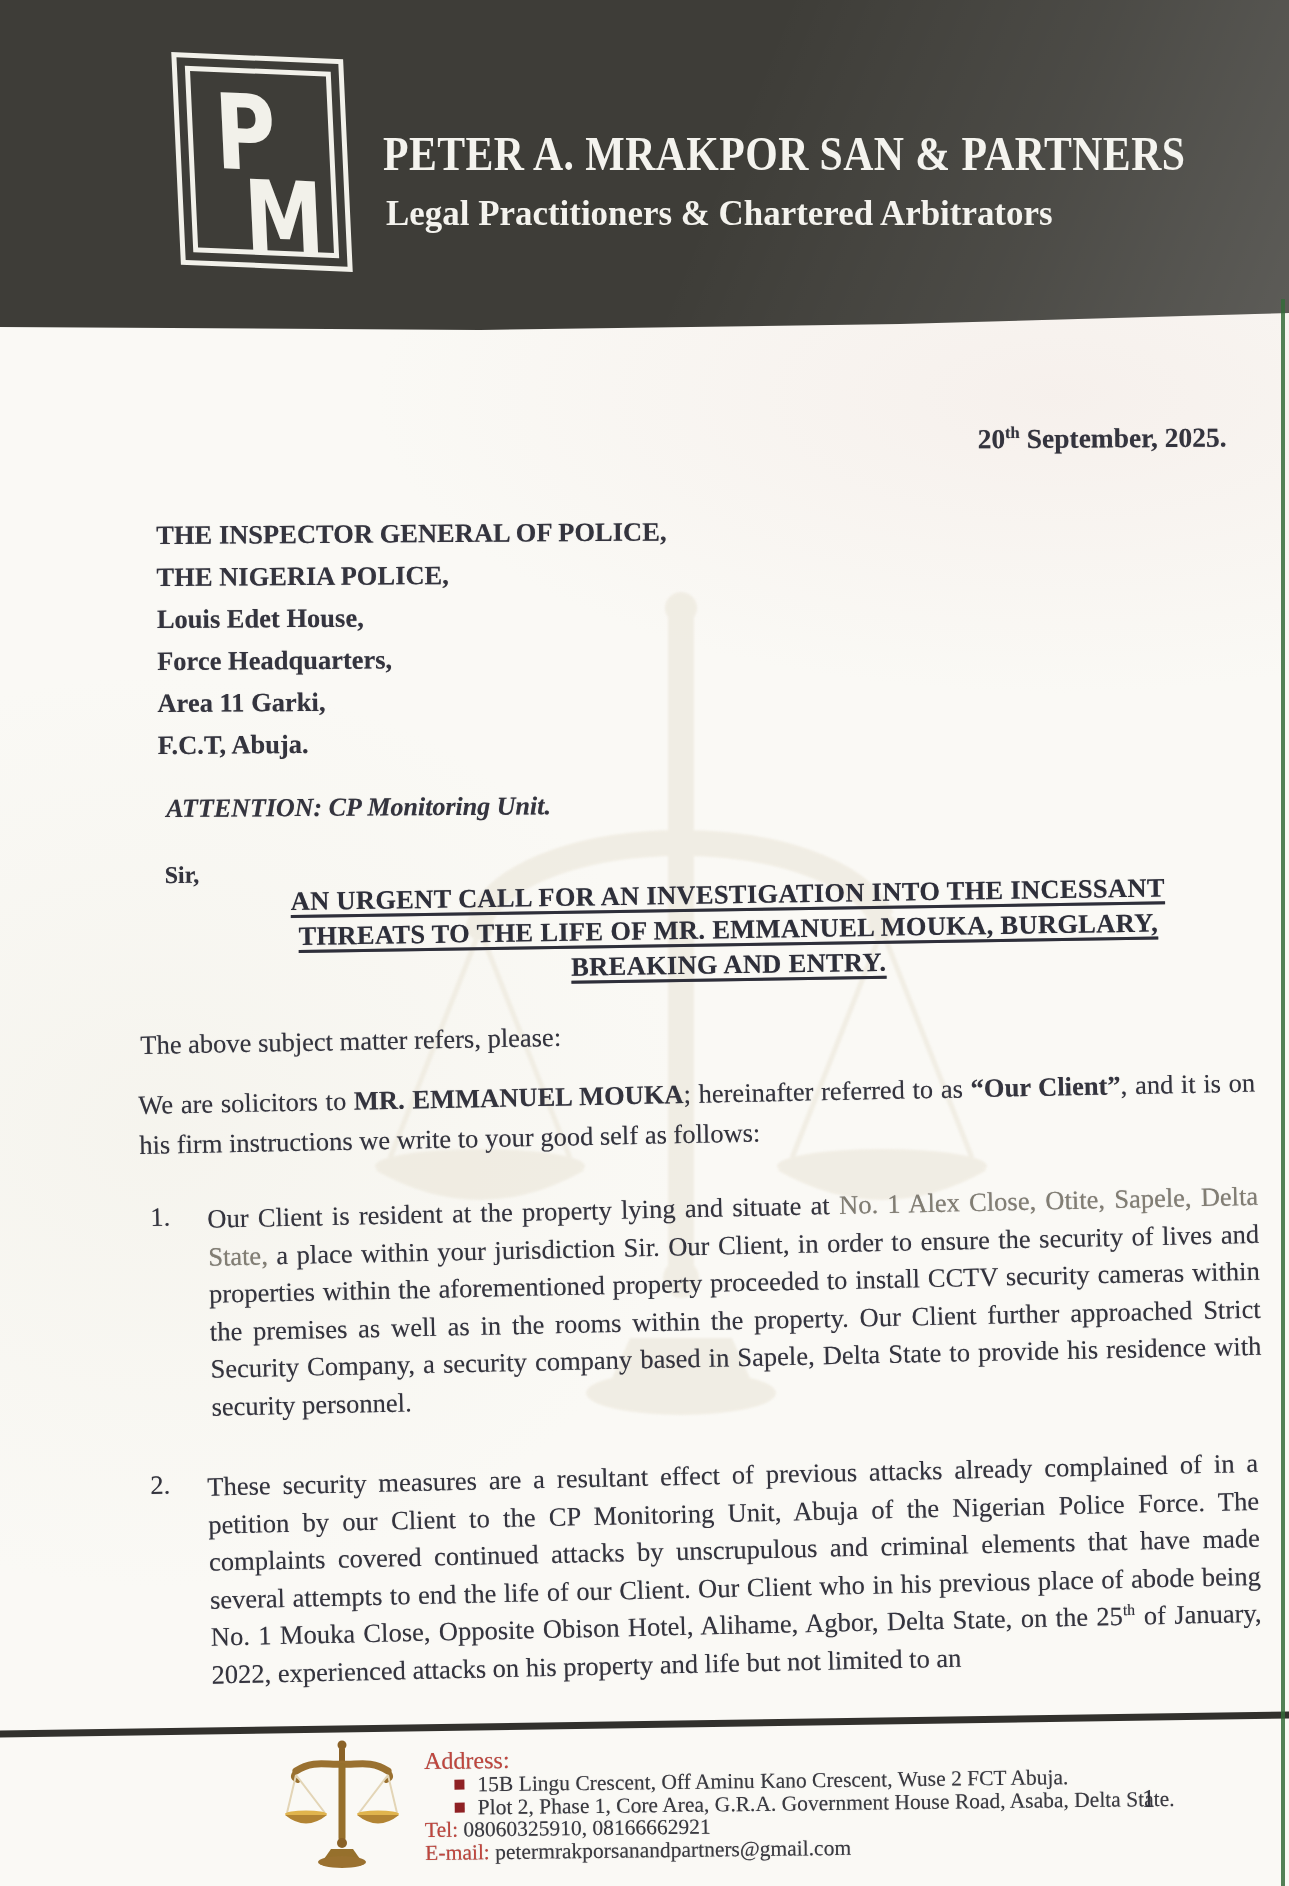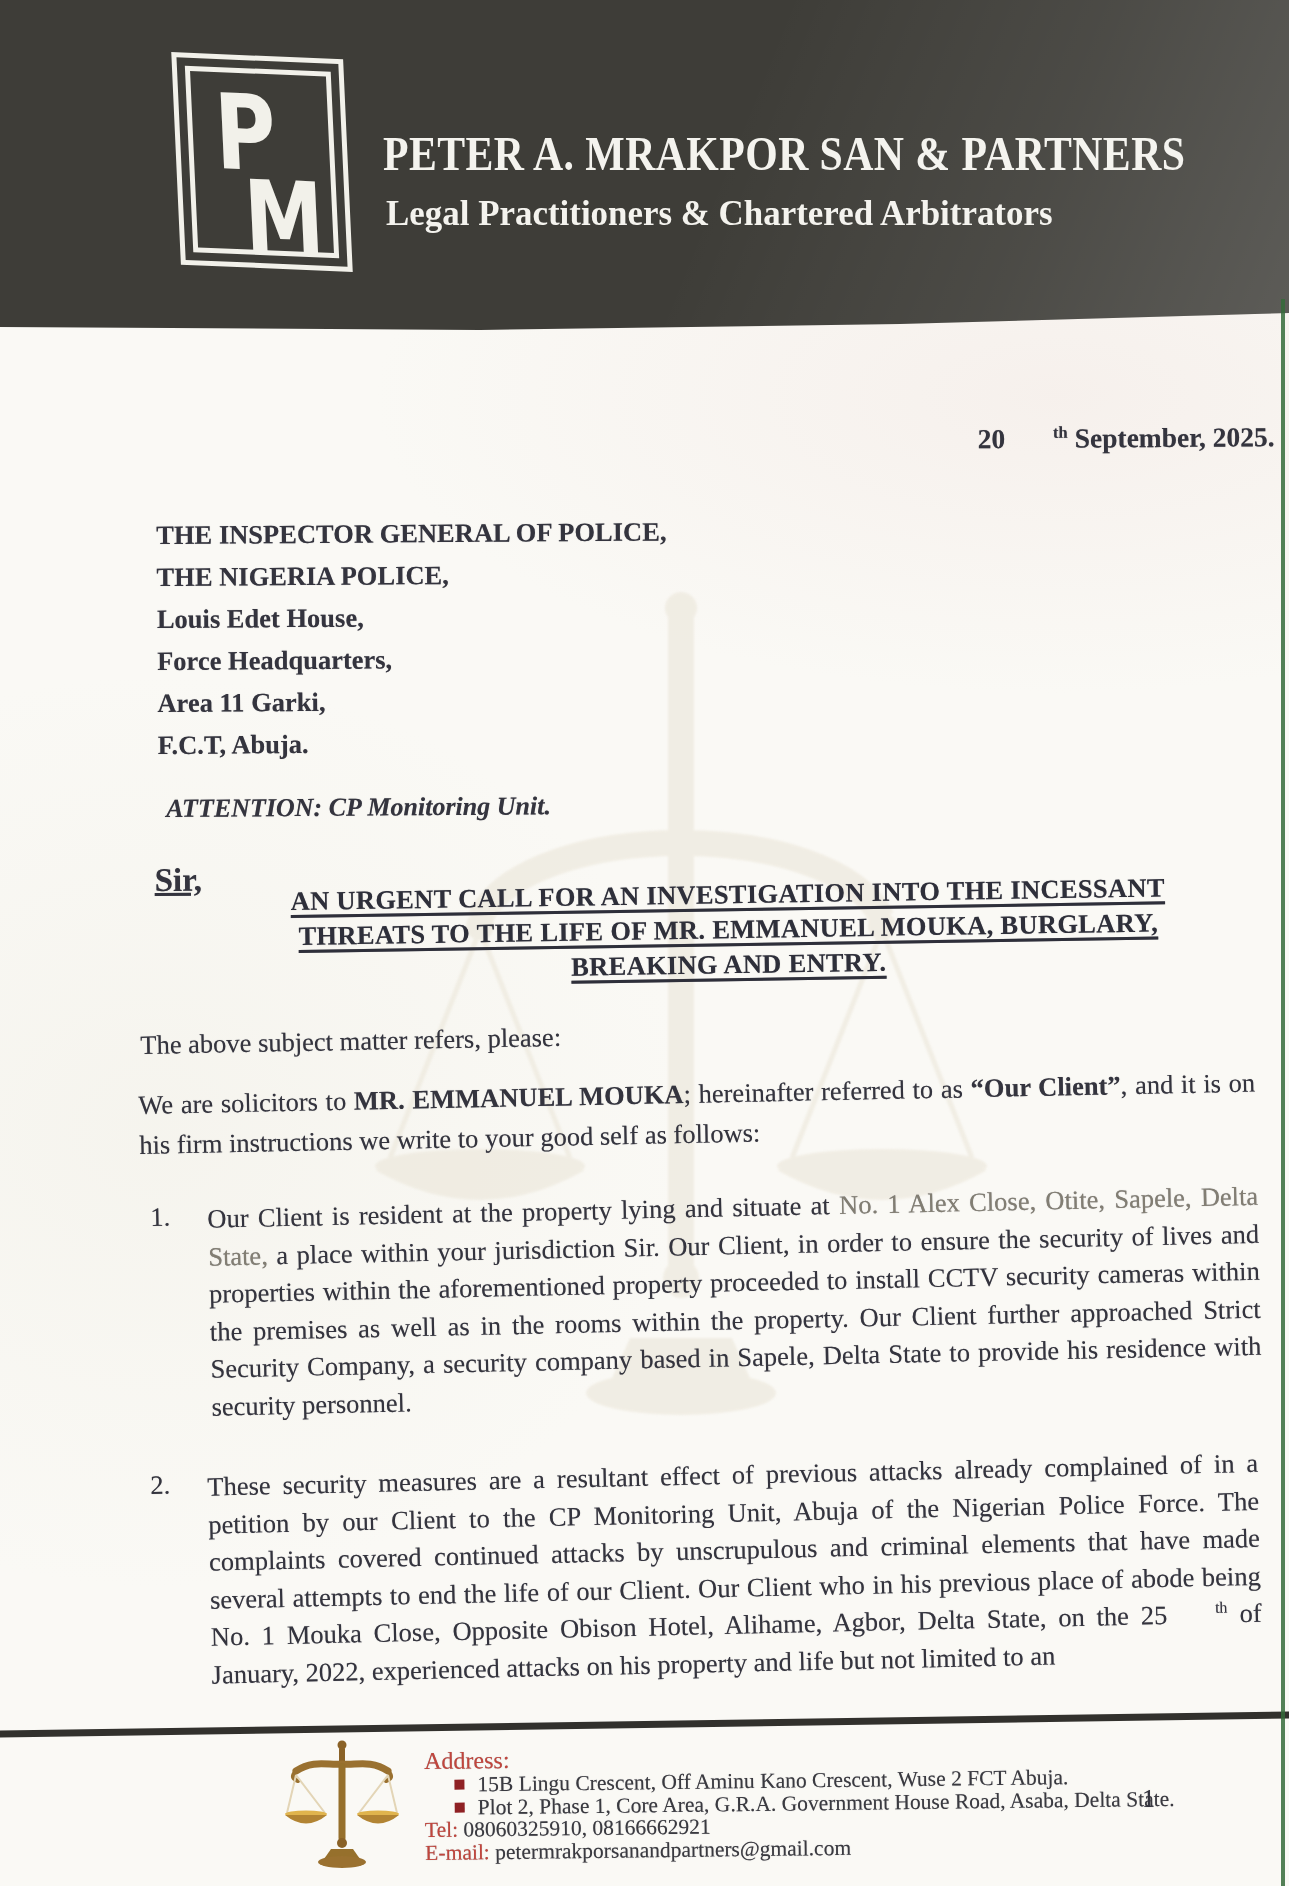--- a/index.html
+++ b/index.html
@@ -31,37 +31,37 @@
     color:var(--band-text,#f4f3ee);white-space:nowrap;transform:scaleX(.97);transform-origin:left top;}
   
   .watermark{position:absolute;left:330px;top:578px;width:720px;height:860px;
     opacity:.6;filter:blur(1.1px);z-index:1;}
   
   .layer{position:absolute;inset:0;z-index:2;}
   .sec-head{position:absolute;inset:0;transform:rotate(-.4deg);transform-origin:160px 500px;}
   .date-line{position:absolute;left:978px;top:429px;font-size:27.5px;font-weight:700;white-space:nowrap;}
   .recipient{position:absolute;left:156px;top:514px;font-size:26.5px;font-weight:700;line-height:42px;}
   .attention{position:absolute;left:164px;top:794px;font-size:26px;font-weight:700;font-style:italic;}
-  .salutation{position:absolute;left:152px;top:862px;font-size:33px;font-weight:700;text-decoration:underline;}
+  .salutation{position:absolute;left:162px;top:862px;font-size:24px;font-weight:700;}
   .subject{position:absolute;left:170px;top:886px;width:1115px;text-align:center;
     font-size:26.5px;font-weight:700;line-height:35px;letter-spacing:.3px;color:#2e2f3a;
     transform:rotate(-.9deg);transform-origin:0 0;}
   .subject .tl{text-decoration:underline;text-decoration-thickness:2.5px;text-underline-offset:5px;}
   .intro{position:absolute;left:140px;top:1030px;font-size:26.5px;
     transform:rotate(-1.1deg);transform-origin:0 0;}
   .solicitors{position:absolute;left:138px;top:1085px;width:1117px;font-size:26.5px;
     line-height:40px;text-align:justify;transform:rotate(-1.15deg);transform-origin:0 0;}
   .item{position:absolute;left:150px;width:1108px;display:flex;transform-origin:0 0;}
   .item-1{top:1202px;transform:rotate(-1.25deg);}
   .item-2{top:1470px;transform:rotate(-1.3deg);}
   .item-num{width:57px;flex:0 0 57px;font-size:26.5px;}
   .item-text{flex:1;font-size:26.5px;line-height:37.5px;text-align:justify;}
   .b{font-weight:700;}
   .light{color:#827e73;}
-  sup{font-size:.6em;vertical-align:super;line-height:0;margin-left:48px;}
+  sup{font-size:.6em;vertical-align:super;line-height:0;}
   
   .rule{position:absolute;left:-6px;top:1721px;width:1300px;height:7px;background:#32312d;
     transform:rotate(-.85deg);z-index:2;}
   .scales-icon{position:absolute;left:284px;top:1737px;width:116px;height:132px;z-index:2;}
   .footer-text{position:absolute;left:424px;top:1748px;z-index:2;color:#3a3a40;
     transform:rotate(-.7deg);transform-origin:0 0;}
   .addr-label{color:var(--label-red,#c2453c);font-size:24px;line-height:26px;}
   .addr-line{display:flex;align-items:baseline;font-size:21.5px;line-height:22.5px;white-space:nowrap;}
   .bullet-sq{display:inline-block;flex:0 0 10px;width:10px;height:10px;margin:0 13px 0 30px;
     background:var(--bullet-red,#8f2124);position:relative;top:-2px;}

